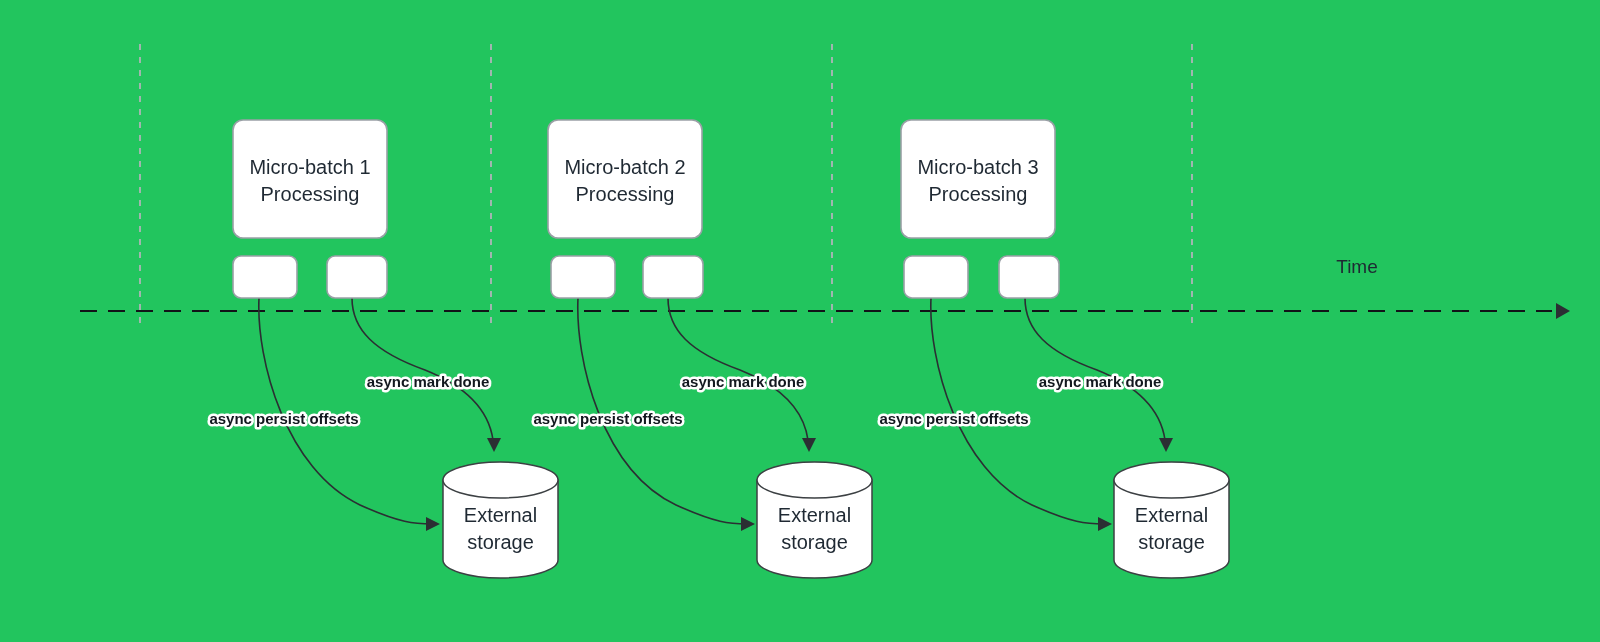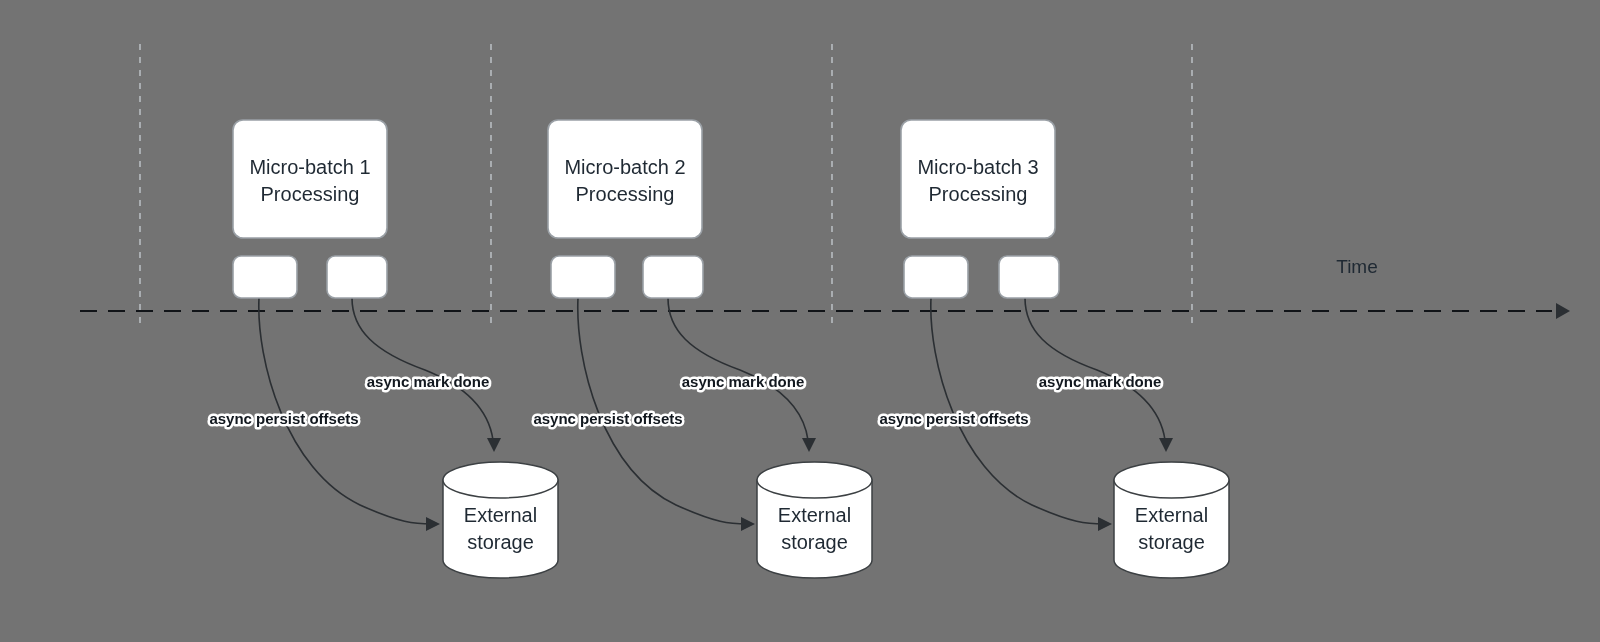--- a/index.html
+++ b/index.html
@@ -10,21 +10,21 @@
   body {
     width: 1600px;
     height: 642px;
     font-family: "Liberation Sans", sans-serif;
     overflow: hidden;
   }
   #stage {
     position: relative;
     width: 1600px;
     height: 642px;
-    background: #737373;
+    background: #22c55e;
   }
   #diagram-svg {
     position: absolute;
     left: 0;
     top: 0;
     width: 1600px;
     height: 642px;
   }
   .box-label {
     font-size: 20px;

